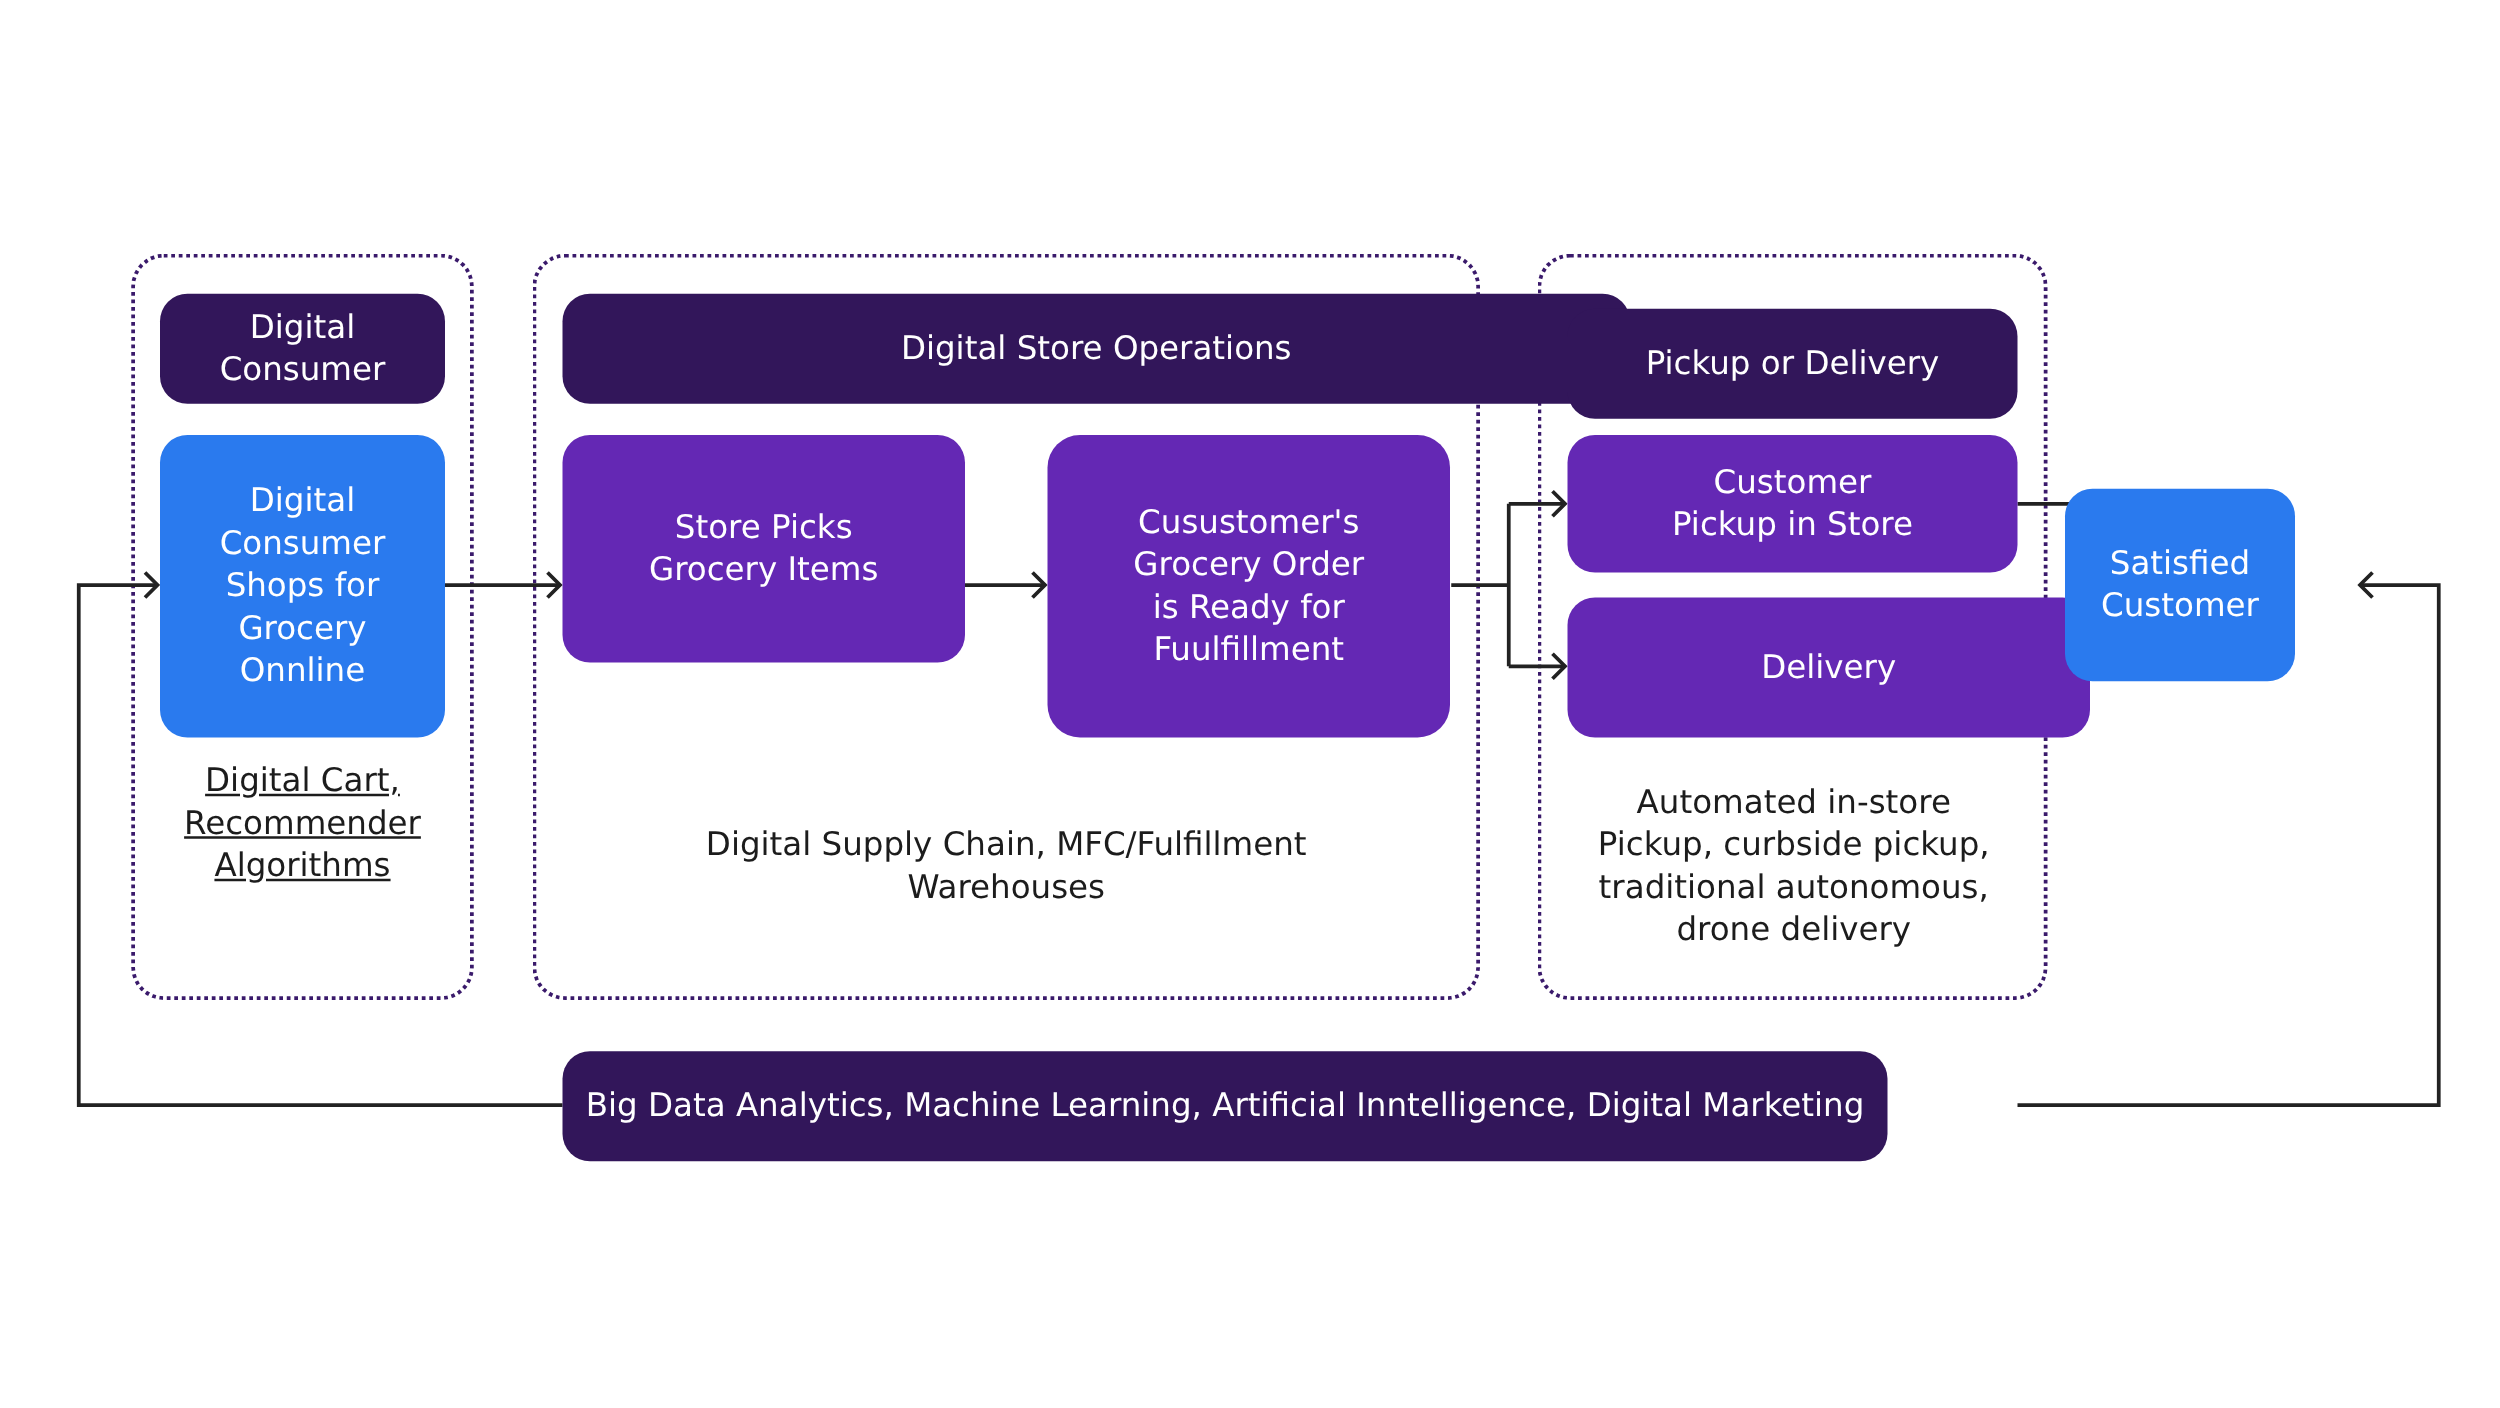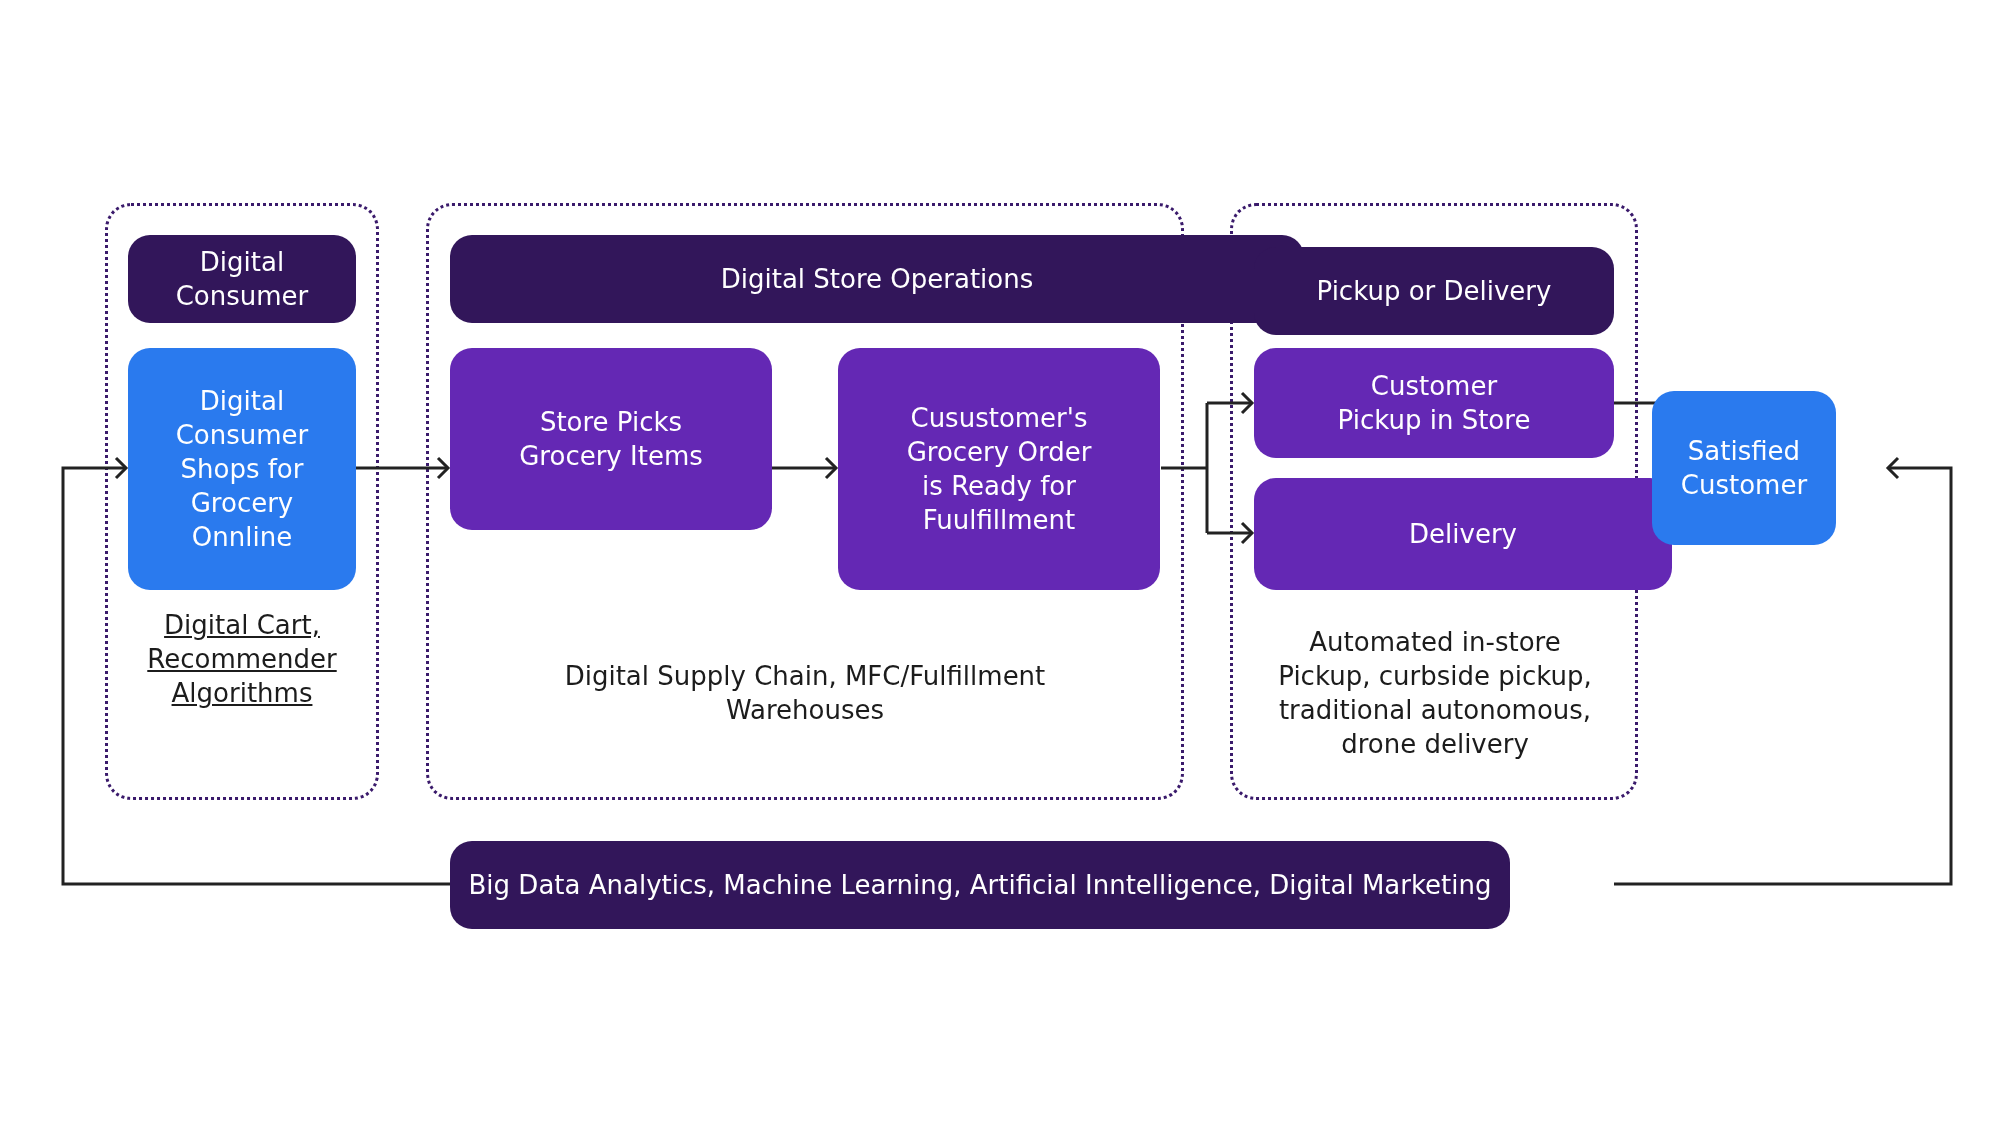--- a/index.html
+++ b/index.html
@@ -65,21 +65,21 @@
 Shops for
 Grocery
 Onnline</div>
 <div class="caption" style="left:110px; top:608px; width:264px;text-decoration:underline;">Digital Cart,
 Recommender
 Algorithms</div>
 
 <div class="box header" style="left:450px; top:235px; width:854px; height:88px;">Digital Store Operations</div>
 <div class="box step" style="left:450px; top:348px; width:322px; height:182px;">Store Picks
 Grocery Items</div>
-<div class="box step" style="left:838px; top:348px; width:322px; height:242px;">Cusustomer's
+<div class="box step" style="left:838px; top:348px; width:322px; height:242px;border-radius:26px;">Cusustomer's
 Grocery Order
 is Ready for
 Fuulfillment</div>
 <div class="caption" style="left:450px; top:659px; width:710px;">Digital Supply Chain, MFC/Fulfillment
 Warehouses</div>
 
 <div class="box header" style="left:1254px; top:235px; width:360px; height:88px;margin-top:12px;">Pickup or Delivery</div>
 <div class="box step" style="left:1254px; top:348px; width:360px; height:110px;">Customer
 Pickup in Store</div>
 <div class="box step" style="left:1254px; top:478px; width:418px; height:112px;">Delivery</div>

